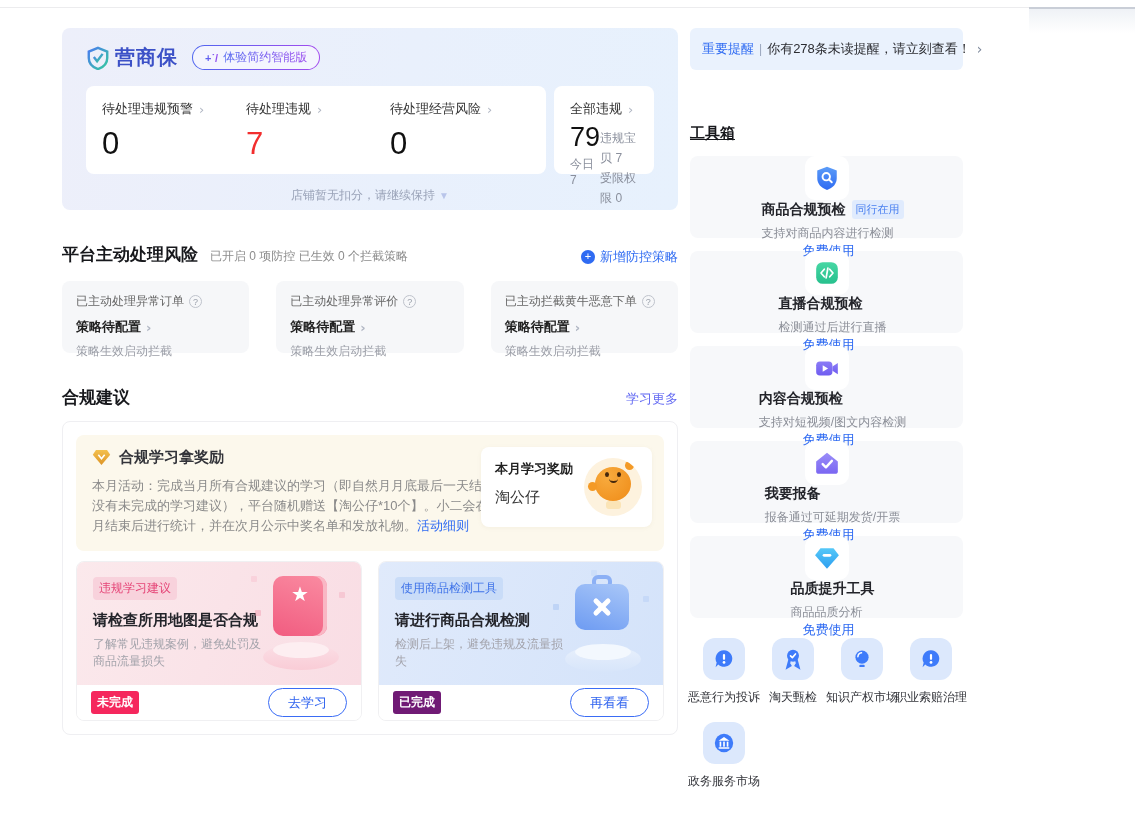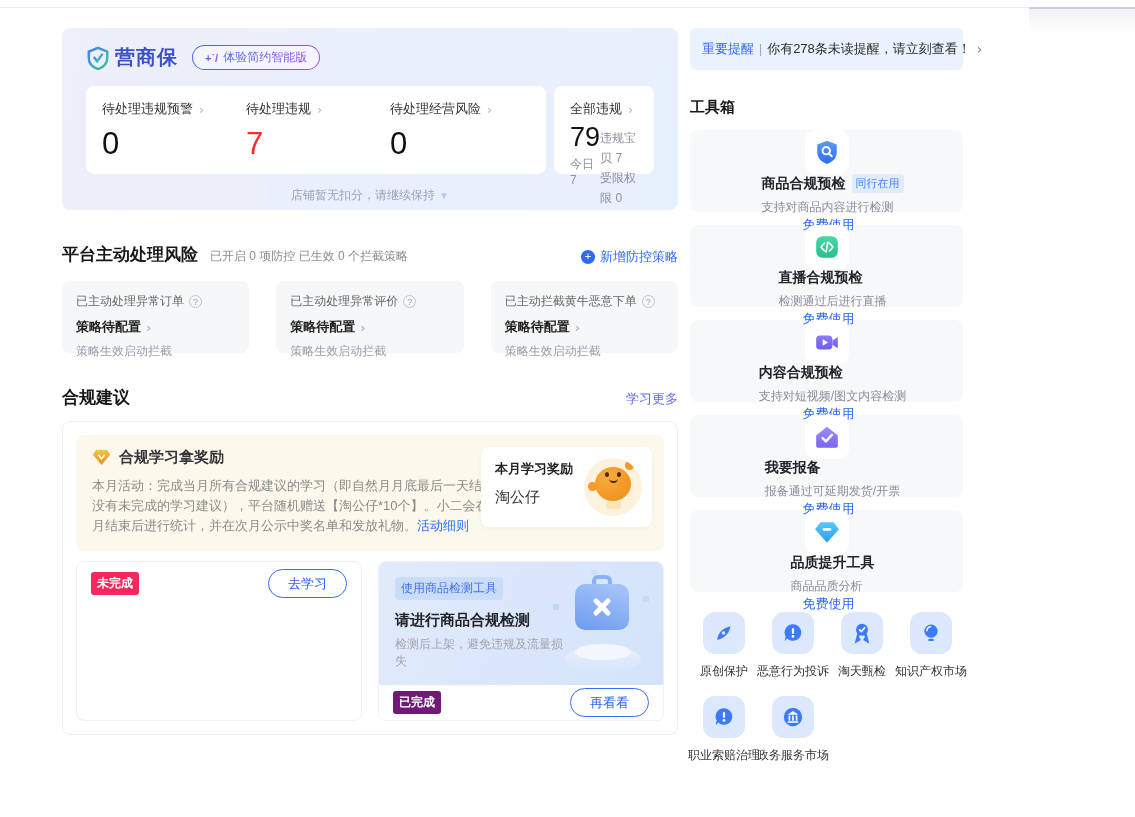--- a/index.html
+++ b/index.html
@@ -123,21 +123,21 @@
   .confetti { position:absolute; width:6px; height:6px; border-radius:1px; opacity:.55; }
 
   
   .sidebar { position:absolute; left:690px; top:28px; width:273px; }
   .alert { height:42px; background:#eaf2fd; border-radius:6px; display:flex; align-items:center;
            padding:0 12px; cursor:pointer; white-space:nowrap; }
   .alert-pre { color:#2f6bf2; font-size:13px; }
   .alert-div { color:#99a6bd; font-size:12px; margin:0 5px; }
   .alert-txt { color:#2b2c31; font-size:13px; }
   .alert-chev { margin-left:auto; color:#7e899c; font-size:14px; padding-left:6px; }
-  .toolbox-title { margin-top:28px; font-size:15px; font-weight:bold; color:#17181c; }
+  .toolbox-title { margin-top:54px; font-size:15px; font-weight:bold; color:#17181c;text-decoration:underline; }
   .tool-card { margin-top:13px; height:82px; background:#f7f8fa; border-radius:8px; display:flex;
                align-items:center; padding:0 14px; cursor:pointer;flex-direction:column; }
   .tool-tile { width:44px; height:44px; background:#fff; border-radius:10px; display:flex;
                align-items:center; justify-content:center; flex:none; }
   .tool-info { margin-left:12px; flex:1; min-width:0; }
   .tool-t-row { display:flex; align-items:center; gap:6px; }
   .tool-title { font-size:14px; font-weight:bold; color:#23242a; white-space:nowrap; }
   .tool-badge { font-size:11px; color:#4a80f0; background:#e0ebfd; padding:2px 4px; border-radius:3px; white-space:nowrap; }
   .tool-desc { font-size:12px; color:#8a8d96; margin-top:6px; white-space:nowrap; }
   .tool-action { font-size:13px; color:#2f6bf2; margin-left:4px; white-space:nowrap; }
@@ -307,20 +307,35 @@
               <div class="m-eye r"></div>
             <div class="m-mouth"></div>
             <div class="m-bow"></div>
           </div>
         </div>
       </div>
 
       <div class="learn-cards">
 
         <div class="learn-card">
+          <div class="lc-top pink">
+            <span class="lc-tag pink">违规学习建议</span>
+            <div class="lc-title">请检查所用地图是否合规</div>
+            <div class="lc-desc">了解常见违规案例，避免处罚及商品流量损失</div>
+            <div class="illus">
+              <div class="confetti" style="left:6px; top:40px; background:#f2a5b8;"></div>
+              <div class="confetti" style="left:90px; top:22px; background:#f4b4c4;"></div>
+              <div class="confetti" style="left:2px; top:6px; background:#f7c5d1;"></div>
+              <div class="ped-pink"></div>
+                <div class="ped-pink2"></div>
+              <div class="book">
+                  <span class="star">★</span>
+                </div>
+            </div>
+          </div>
           <div class="lc-bottom">
             <span class="lc-badge red">未完成</span>
             <button class="lc-btn">去学习</button>
           </div>
         </div>
 
         <div class="learn-card">
           <div class="lc-top blue">
             <span class="lc-tag blue">使用商品检测工具</span>
             <div class="lc-title">请进行商品合规检测</div>
@@ -467,29 +482,20 @@
           </div>
         <div class="tool-desc">商品品质分析</div>
       </div>
       <span class="tool-action">免费使用</span>
     </div>
 
     <div class="quick-grid">
       <div class="quick-item">
         <div class="quick-tile">
           <svg viewBox="0 0 24 24" width="22" height="22">
-            <path d="M4.5 19.5 C5 13.5 9 6.5 19 4.5 C17.5 14 11 18 4.5 19.5 Z" fill="#3e7bfa"></path>
-            <circle cx="11.5" cy="12" r="2" fill="#dce8fc"></circle>
-          </svg>
-        </div>
-        <div class="quick-label">原创保护</div>
-      </div>
-      <div class="quick-item">
-        <div class="quick-tile">
-          <svg viewBox="0 0 24 24" width="22" height="22">
             <path d="M12 2.5 a9 9 0 1 1 -6.3 15.4 L2.8 21 l1.2 -5.1 A9 9 0 0 1 12 2.5 Z" fill="#3e7bfa"></path>
             <rect x="10.8" y="6.5" width="2.4" height="6.5" rx="1.2" fill="#fff"></rect>
             <circle cx="12" cy="15.8" r="1.5" fill="#fff"></circle>
           </svg>
         </div>
         <div class="quick-label">恶意行为投诉</div>
       </div>
       <div class="quick-item">
         <div class="quick-tile">
           <svg viewBox="0 0 24 24" width="22" height="22">

